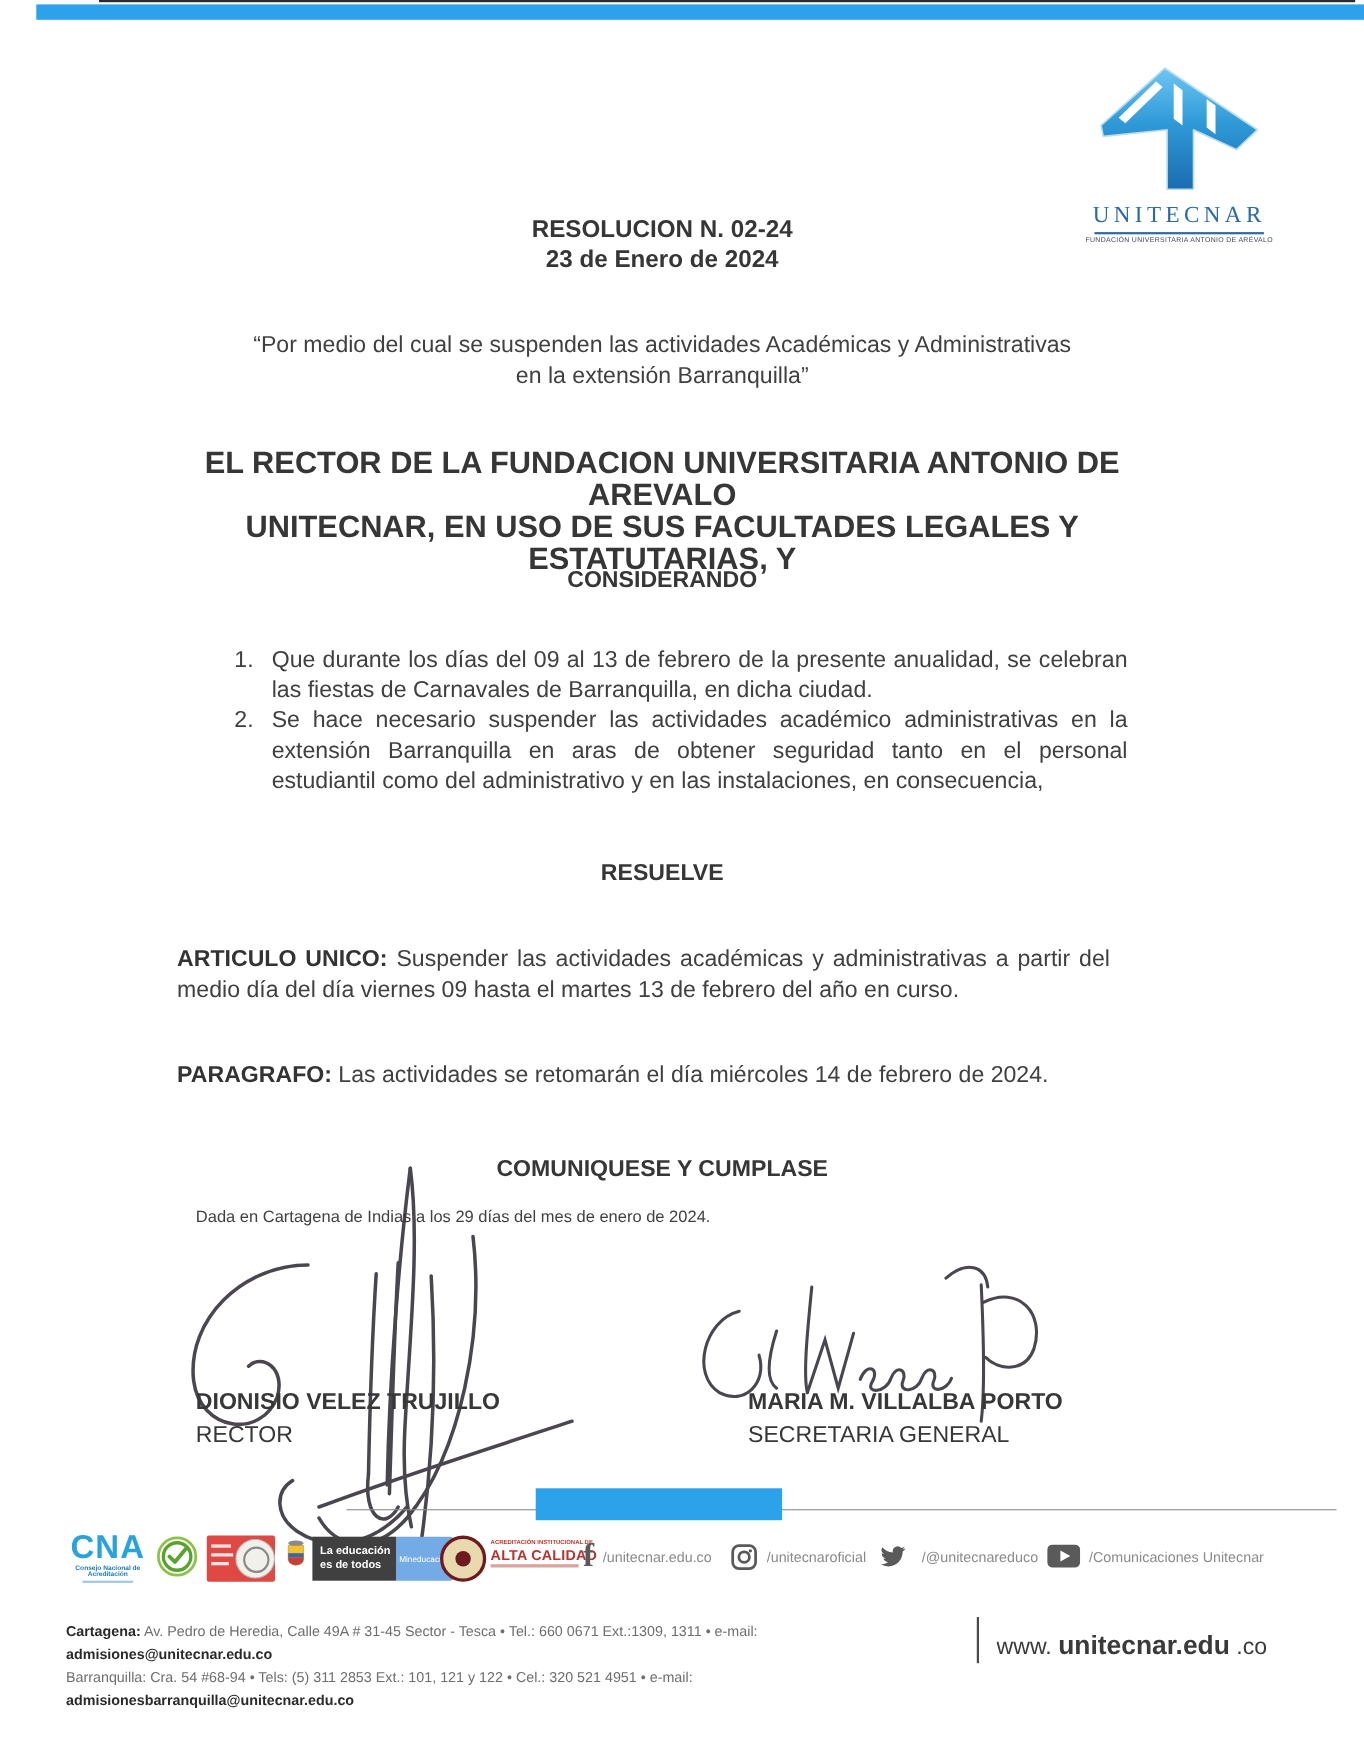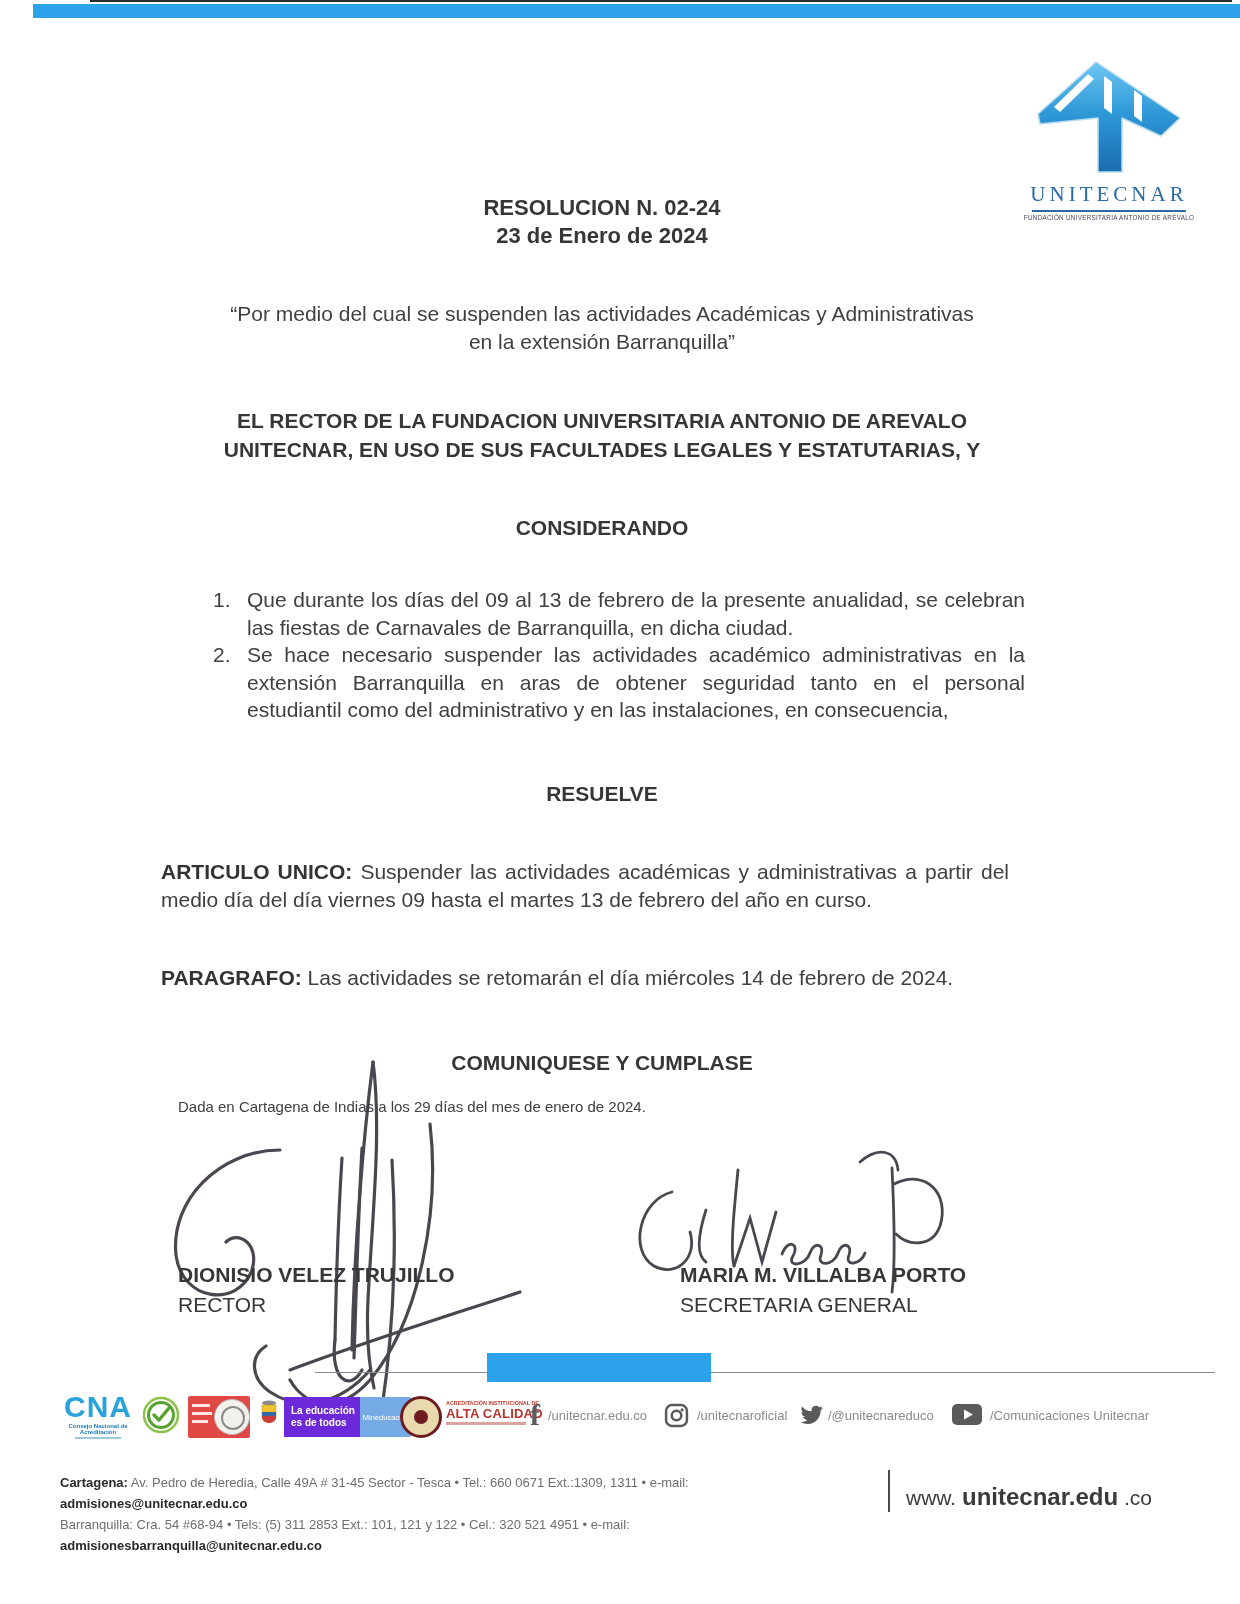--- a/index.html
+++ b/index.html
@@ -6,28 +6,28 @@
   .page{
     position:relative;width:1240px;height:1604px;margin:0 auto;
     background:#ffffff;overflow:hidden;
     font-family:"Liberation Sans", sans-serif;color:#3d3d3d;
   }
   .abs{position:absolute;}
   
   .top-edge{left:90px;right:8px;top:0;height:2px;background:#2b2b2b;}
   .top-bar{left:33px;right:0;top:4px;height:14px;background:#2ba2e9;}
   
-  .logo-box{left:986px;top:60px;width:172px;text-align:center;margin-left:37px;}
+  .logo-box{left:986px;top:60px;width:172px;text-align:center;}
   .logo-word{font-family:"Liberation Serif", serif;font-size:21px;letter-spacing:4px;color:#2a6aa5;margin-top:4px;}
   .logo-rule{width:154px;height:2px;background:#2a6aa5;margin:3px auto 2px auto;}
   .logo-tag{font-size:6.3px;color:#45455f;letter-spacing:.3px;white-space:nowrap;}
   
   .doc-title{left:178px;width:848px;top:194px;text-align:center;font-weight:bold;font-size:22px;line-height:28px;color:#363636;}
   .subject{left:178px;width:848px;top:300px;text-align:center;font-size:21px;line-height:28px;color:#404040;}
-  .authority{left:178px;width:848px;top:406px;text-align:center;font-weight:bold;font-size:21px;line-height:29px;color:#363636;}
+  .authority{left:178px;width:848px;top:406px;text-align:center;font-weight:bold;font-size:28px;line-height:29px;color:#363636;}
   .sect-head{left:178px;width:848px;text-align:center;font-weight:bold;font-size:21px;color:#363636;}
   .h-considerando{top:516px;}
   .h-resuelve{top:782px;}
   .h-comuniquese{top:1051px;}
   .cons-list{left:213px;width:812px;top:586px;font-size:21px;line-height:27.5px;color:#404040;}
   .cons-item{display:flex;}
   .cons-num{width:34px;flex:0 0 34px;}
   .cons-text{flex:1;text-align:justify;}
   .para{left:161px;width:848px;font-size:21px;line-height:28px;color:#404040;text-align:justify;}
   .para b{color:#333;}
@@ -47,21 +47,21 @@
   .cna-acronym{font-weight:bold;font-size:30px;line-height:30px;color:#29a3dc;letter-spacing:1px;}
   .cna-cap{font-size:6px;font-weight:bold;color:#1a7ab8;margin-top:1px;}
   .cna-sub{width:46px;height:2px;background:#9ec7e0;margin:2px auto 0 auto;}
   .seal-green{left:142px;top:1396px;}
   .seal-red{left:188px;top:1396px;width:62px;height:42px;background:#e04844;border-radius:2px;}
   .seal-red .bar{position:absolute;left:4px;height:3px;background:rgba(255,255,255,.85);}
   .seal-red .disc{position:absolute;left:26px;top:3px;width:34px;height:34px;background:#f2f0ea;border:1px solid #bbb;border-radius:50%;}
   .seal-red .disc-in{position:absolute;left:6px;top:6px;width:20px;height:20px;border:2px solid #8a8a8a;border-radius:50%;}
   .arms{left:260px;top:1400px;}
   .edu-box{left:284px;top:1397px;height:40px;display:flex;}
-  .edu-seg1{width:76px;background:#6d28d9;color:#fff;font-size:10px;font-weight:bold;line-height:11.5px;padding:8px 0 0 7px;box-sizing:border-box;}
+  .edu-seg1{width:76px;background:#404040;color:#fff;font-size:10px;font-weight:bold;line-height:11.5px;padding:8px 0 0 7px;box-sizing:border-box;}
   .edu-seg2{width:52px;background:#74abe6;color:#fff;font-size:7.5px;display:flex;align-items:center;justify-content:center;border-radius:0 3px 3px 0;}
   .alta-emblem{left:400px;top:1396px;width:36px;height:36px;border:3px solid #6e1b20;border-radius:50%;background:#e9d9ae;}
   .alta-emblem .core{position:absolute;left:11px;top:11px;width:14px;height:14px;background:#6e1b20;border-radius:50%;}
   .alta-text{left:446px;top:1400px;width:92px;}
   .alta-top{font-size:5.4px;font-weight:bold;color:#c0392b;white-space:nowrap;}
   .alta-main{font-size:13px;font-weight:bold;color:#b5342e;letter-spacing:.2px;white-space:nowrap;}
   .alta-rule{width:80px;height:3px;background:#d9a49f;margin-top:1px;}
   .social{top:1398px;height:34px;display:flex;align-items:center;color:#8a8a8a;font-size:13px;}
   .s-fb{left:530px;} .s-ig{left:664px;} .s-tw{left:798px;} .s-yt{left:952px;}
   .social .handle{margin-left:8px;white-space:nowrap;}
@@ -228,21 +228,21 @@
       <rect x="2" y="2" width="20" height="20" rx="5.5" fill="none" stroke="#5a5a5a" stroke-width="2.4"></rect>
       <circle cx="12" cy="12" r="4.6" fill="none" stroke="#5a5a5a" stroke-width="2.4"></circle>
       <circle cx="17.4" cy="6.6" r="1.5" fill="#5a5a5a"></circle>
     </svg>
     <span class="handle">/unitecnaroficial</span>
   </div>
   <div class="abs social s-tw">
     <svg width="27" height="24" viewBox="0 0 24 24">
       <path fill="#5a5a5a" d="M23.4 4.8c-.8.4-1.7.6-2.6.8.9-.6 1.6-1.5 2-2.5-.9.5-1.9.9-2.9 1.1A4.6 4.6 0 0 0 12 7.3c0 .4 0 .7.1 1A13 13 0 0 1 2.6 3.5a4.6 4.6 0 0 0 1.4 6.1c-.7 0-1.4-.2-2-.5v.1c0 2.2 1.6 4.1 3.7 4.5-.4.1-.8.2-1.2.2-.3 0-.6 0-.9-.1.6 1.8 2.3 3.2 4.3 3.2a9.2 9.2 0 0 1-5.7 2c-.4 0-.7 0-1.1-.1a13 13 0 0 0 7 2.1c8.4 0 13-7 13-13v-.6c.9-.6 1.7-1.4 2.3-2.3z"></path>
     </svg>
-    <span class="handle" style="margin-left:3px;">/@unitecnareduco</span>
+    <span class="handle" style="margin-left:13px;">/@unitecnareduco</span>
   </div>
   <div class="abs social s-yt">
     <svg width="30" height="22" viewBox="0 0 30 22">
       <rect x="0" y="0" width="30" height="21" rx="5" fill="#5a5a5a"></rect>
       <path d="M12,5.5 L12,15.5 L21,10.5 Z" fill="#ffffff"></path>
     </svg>
     <span class="handle">/Comunicaciones Unitecnar</span>
   </div>
 
   <div class="abs contact">

